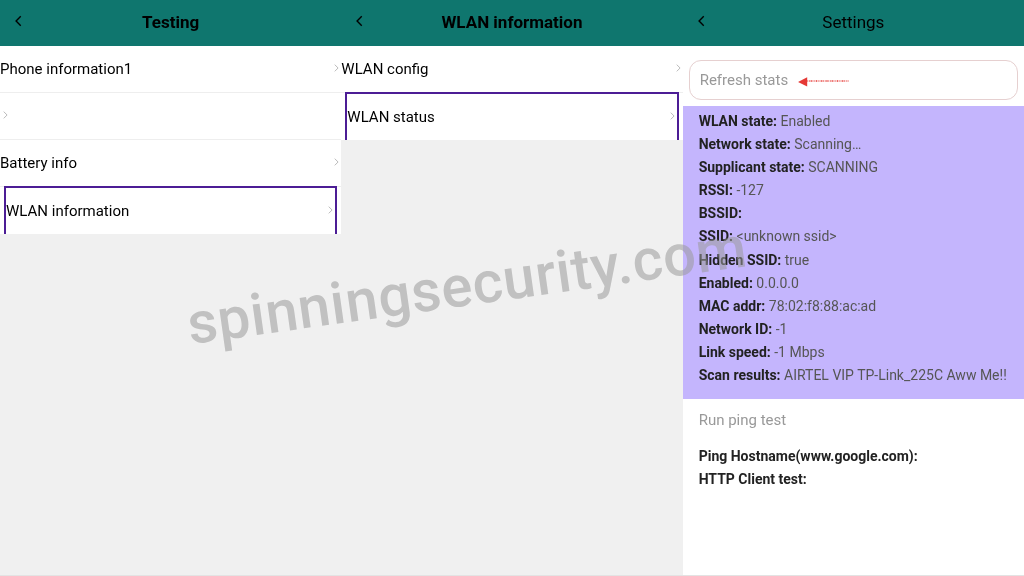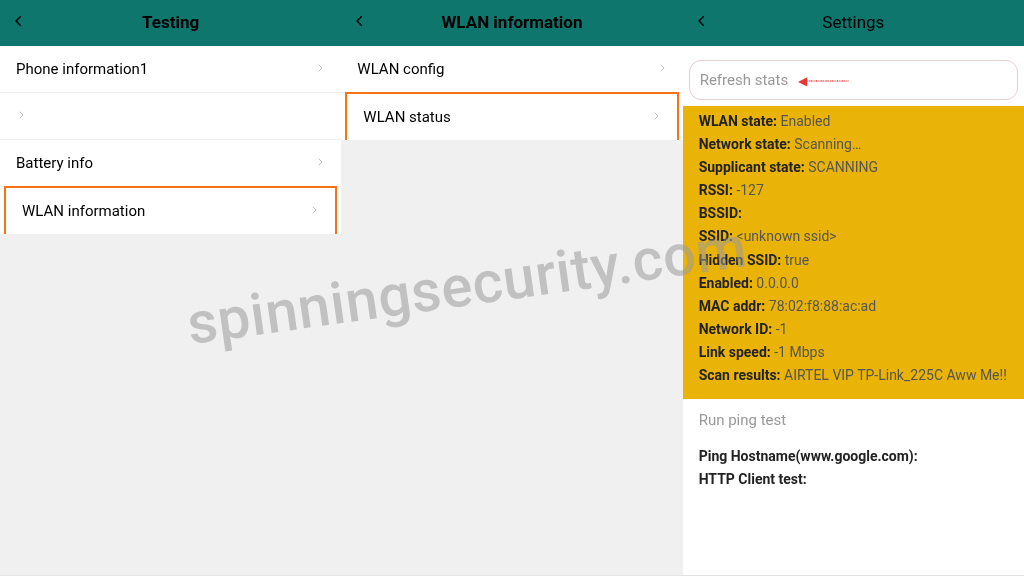--- a/index.html
+++ b/index.html
@@ -51,32 +51,32 @@
 .panel-right .header-title {
   font-weight: 400;
 }
 .list {
   background: #fff;
 }
 .list-item {
   display: flex;
   align-items: center;
   justify-content: space-between;
-  padding: 14px 16px;
+  padding: 14px 0;
   border-bottom: 1px solid #eee;
   font-size: 15px;
   color: #000;
   background: #fff;
 }
 .list-item:last-child { border-bottom: none; }
 .chevron-right {
   color: #bbb;
 }
 .highlighted {
-  border: 2px solid #f97316;
+  border: 2px solid #4c1d95;
   border-radius: 0;
   margin: -1px 4px 0 4px;
   position: relative;
   z-index: 2;
 }
 .link-item {
   padding: 12px 16px;
   background: #fff;
   color: #999;
   font-size: 15px;
@@ -89,21 +89,21 @@
 }
 .arrow-ann {
   display: inline-block;
   margin-left: 6px;
   color: #e53935;
   font-size: 12px;
   letter-spacing: -2px;
 }
 .stats {
   padding: 4px 16px 12px 16px;
-  background: #eab308;
+  background: #c4b5fd;
 }
 .stats-row {
   font-size: 14px;
   color: #555;
   line-height: 1.65;
 }
 .stats-label {
   font-weight: 700;
   color: #222;
 }

